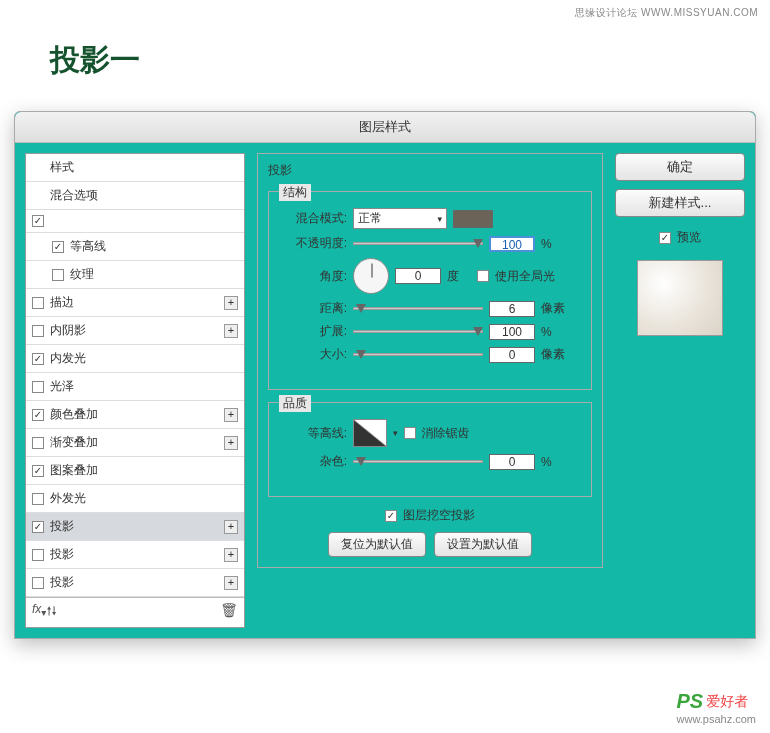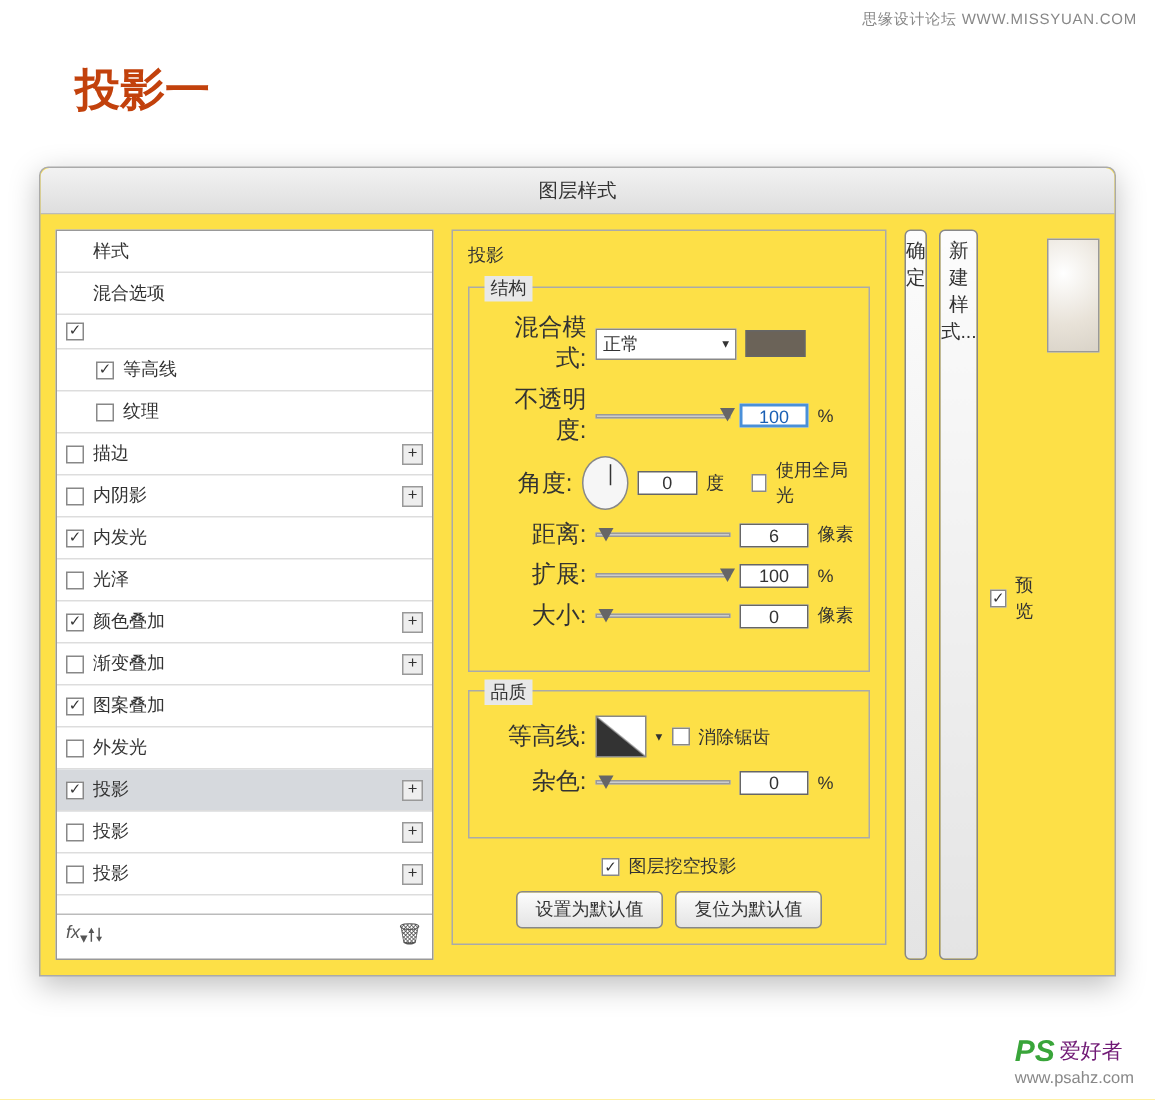--- a/index.html
+++ b/index.html
@@ -1,62 +1,62 @@
 <!DOCTYPE html>
 <html><head>
   <meta charset="utf-8">
   <style>
     * { box-sizing: border-box; margin: 0; padding: 0; }
     body { font-family: "Microsoft YaHei", "PingFang SC", Arial, sans-serif; background: #fff; width: 770px; height: 733px; position: relative; font-size: 12px; color: #333; }
     .header-area { padding: 40px 50px 30px; }
     .watermark-top { position: absolute; top: 6px; right: 12px; font-size: 10px; color: #888; letter-spacing: 0.5px;}
-    .big-title { font-size: 30px; font-weight: bold; color: #c2410c; }
-    .dialog { margin: 0 26px; background: #fde047; border: 1px solid #aaa; border-radius: 6px 6px 0 0; box-shadow: 0 6px 20px rgba(0,0,0,0.25); }
+    .big-title { font-size: 30px; font-weight: bold; color: #14532d; }
+    .dialog { margin: 0 14px; background: #14b8a6; border: 1px solid #aaa; border-radius: 6px 6px 0 0; box-shadow: 0 6px 20px rgba(0,0,0,0.25); }
     .dialog-title { text-align: center; padding: 6px 0; font-size: 13px; border-bottom: 1px solid #bbb; background: linear-gradient(#f2f2f2,#dedede); border-radius: 6px 6px 0 0;}
     .dialog-body { display: flex; padding: 10px; gap: 12px; }
-    .left-panel { width: 252px; display:flex; flex-direction:column;}
+    .left-panel { width: 220px; display:flex; flex-direction:column;}
     .style-list { background: #fff; border: 1px solid #999; flex:1; display:flex; flex-direction:column;}
     .style-list .scroll-area{flex:1;}
     .style-item { display: flex; align-items: center; padding: 5px 6px; border-bottom: 1px solid #ddd; font-size: 12px; cursor:pointer;}
     .style-item.selected { background: #d6d9dd; }
     .style-item .cb { width: 12px; height: 12px; border: 1px solid #888; background:#fff; margin-right: 6px; display:inline-flex; align-items:center; justify-content:center; font-size:10px; line-height:1; color:#333;}
     .style-item.no-cb .cb{visibility:hidden;}
     .style-item .lbl { flex: 1; }
     .style-item .plus { width: 14px; height: 14px; border: 1px solid #999; background:#eee; display:inline-flex; align-items:center; justify-content:center; font-size:11px; line-height:1;}
     .style-item.indent1 { padding-left: 26px; }
     .list-footer { border-top:1px solid #bbb; display:flex; align-items:flex-start; padding:4px 6px; font-size:12px; color:#555;}
     .list-footer .spacer{flex:1;}
     .center-panel { flex: 1; }
     .fieldset { border: 1px solid #aaa; padding: 8px 10px 10px; margin-bottom: 10px; position:relative;}
     .subset{ border:1px solid #aaa; padding:10px 10px 20px; margin-top:12px; position:relative;}
     .subset-title{position:absolute; top:-8px; left:10px; background:#e8e8e8; padding:0 4px; font-size:12px;}
     .row { display: flex; align-items: center; margin: 6px 0; gap: 6px; }
-    .row .label { width: 68px; text-align: right; font-size:16px;}
+    .row .label { width: 68px; text-align: right; font-size:12px;}
     .select { background: #fff; border: 1px solid #888; padding: 1px 4px; width: 94px; display:flex; align-items:center; justify-content:space-between; font-size:12px;}
     .select .caret{font-size:9px;}
     .color-swatch { width: 40px; height: 18px; background: #6b6358; border: 1px solid #666; }
     .slider { flex:1; height: 14px; display:flex; align-items:center; position:relative; max-width:130px;}
     .slider-track { width:100%; height:3px; background:#ccc; border:1px solid #999;}
     .slider-thumb { position:absolute; width:0; height:0; border-left:5px solid transparent; border-right:5px solid transparent; border-top:9px solid #666; top:2px;}
     .num-input { width: 46px; height:16px; background:#fff; border:1px solid #666; text-align:center; font-size:12px;}
     .num-input.hl{border:2px solid #4a90d9; color:#1a5fb4;}
     .unit { font-size:12px; min-width:24px;}
     .angle-dial { width:36px; height:36px; border:1px solid #888; border-radius:50%; background:#f6f6f6; position:relative; display:inline-block;}
     .angle-dial .hand{position:absolute; width:14px; height:1px; background:#333; top:18px; left:18px; transform-origin:left center; transform:rotate(-90deg);}
     .cbx { width:12px; height:12px; border:1px solid #888; background:#fff; display:inline-flex; align-items:center; justify-content:center; font-size:10px;}
     .contour-sw { width:34px; height:28px; border:1px solid #888; background:linear-gradient(to top right, #333 0%, #333 48%, #fff 52%, #fff 100%);}
     .btn-row { display:flex; gap:8px; margin-top:8px; justify-content:center;}
     .btn { background:linear-gradient(#fcfcfc,#e4e4e4); border:1px solid #888; border-radius:4px; padding:3px 12px; font-size:12px; cursor:pointer;}
-    .right-panel { width: 130px; display:flex; flex-direction:row; gap:8px; align-items:stretch;}
+    .right-panel { width: 130px; display:flex; flex-direction:column; gap:8px; align-items:stretch;}
     .wide-btn { background:linear-gradient(#fcfcfc,#e4e4e4); border:1px solid #888; border-radius:4px; padding:4px 0; font-size:13px; text-align:center; cursor:pointer;}
     .preview-row{display:flex; align-items:center; gap:6px; justify-content:center; margin-top:4px;}
     .preview-box { width:86px; height:76px; border:1px solid #999; background:#f3efe8; margin:6px auto 0; background-image: radial-gradient(circle at 30% 30%, #fff 0%, #e8e2d8 60%, #d9d3c8 100%);}
     .footer-wm { position:absolute; bottom:8px; right:14px; font-size:11px; color:#888;}
     .footer-wm .ps{color:#39a53a; font-weight:bold; font-size:20px; font-style:italic; vertical-align:middle;}
-    .footer-wm .ah{color:#701a75; font-size:14px; vertical-align:middle;}
+    .footer-wm .ah{color:#ef4444; font-size:14px; vertical-align:middle;}
     .trash-icon{font-size:14px;}
     .section-title{font-size:12px; margin-bottom:2px;}
   </style>
 </head>
 <body>
 
 <div class="watermark-top">思缘设计论坛   WWW.MISSYUAN.COM</div>
 
 <div class="header-area">
   <div class="big-title">投影一</div>
@@ -238,22 +238,22 @@
             <div class="num-input">0</div>
             <div class="unit">%</div>
           </div>
         </div>
 
         <div class="row" style="justify-content:center; margin-top:10px;">
           <span class="cbx">✓</span>
           <span>图层挖空投影</span>
         </div>
         <div class="btn-row">
+          <div class="btn">复位为默认值</div>
           <div class="btn">设置为默认值</div>
-          <div class="btn">复位为默认值</div>
         </div>
       </div>
     </div>
 
     <div class="right-panel">
       <div class="wide-btn">确定</div>
       <div class="wide-btn">新建样式...</div>
       <div class="preview-row">
         <span class="cbx">✓</span>
         <span>预览</span>

